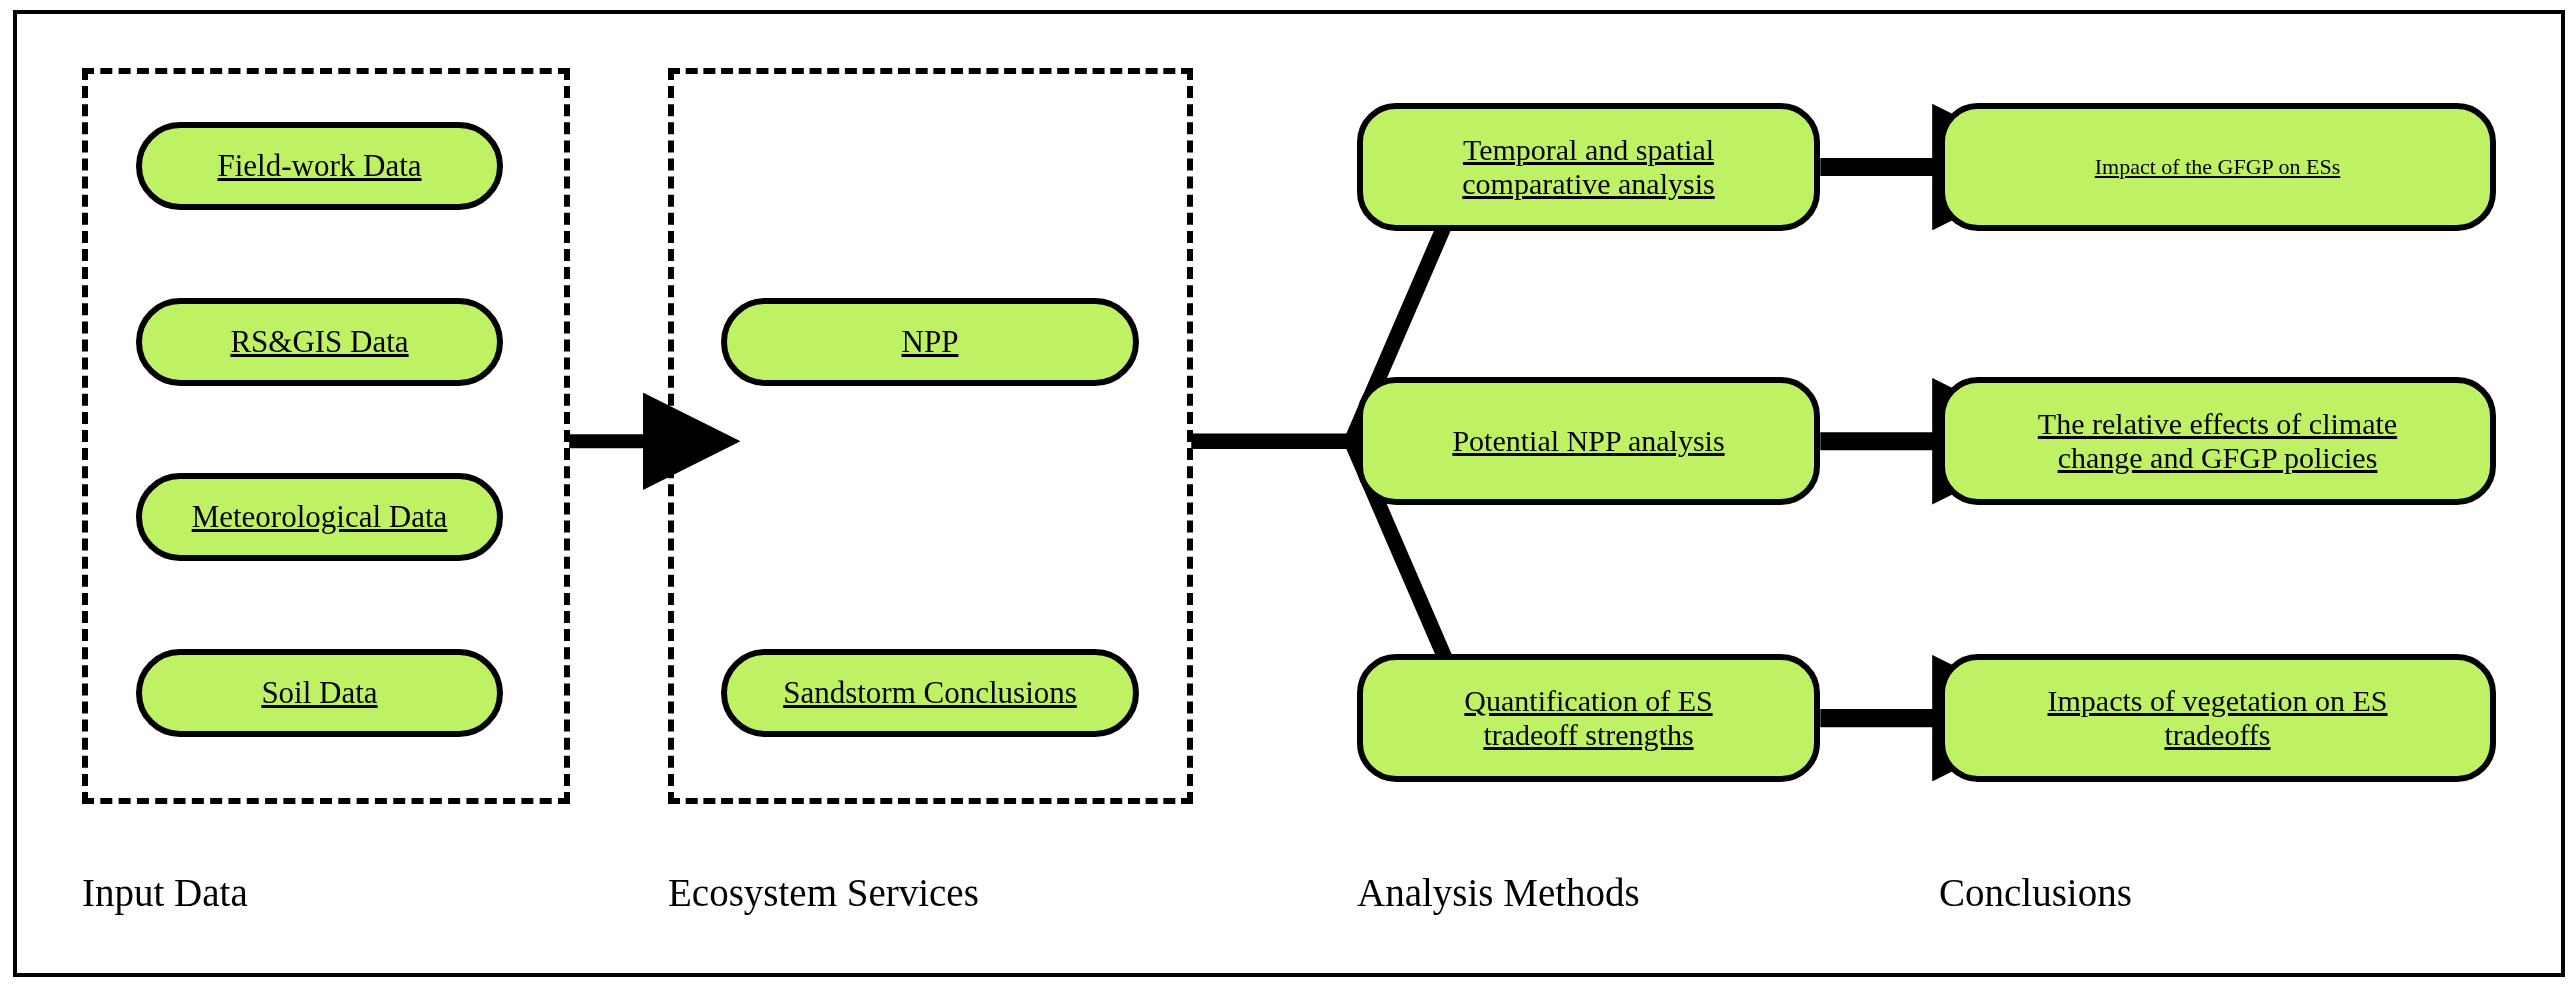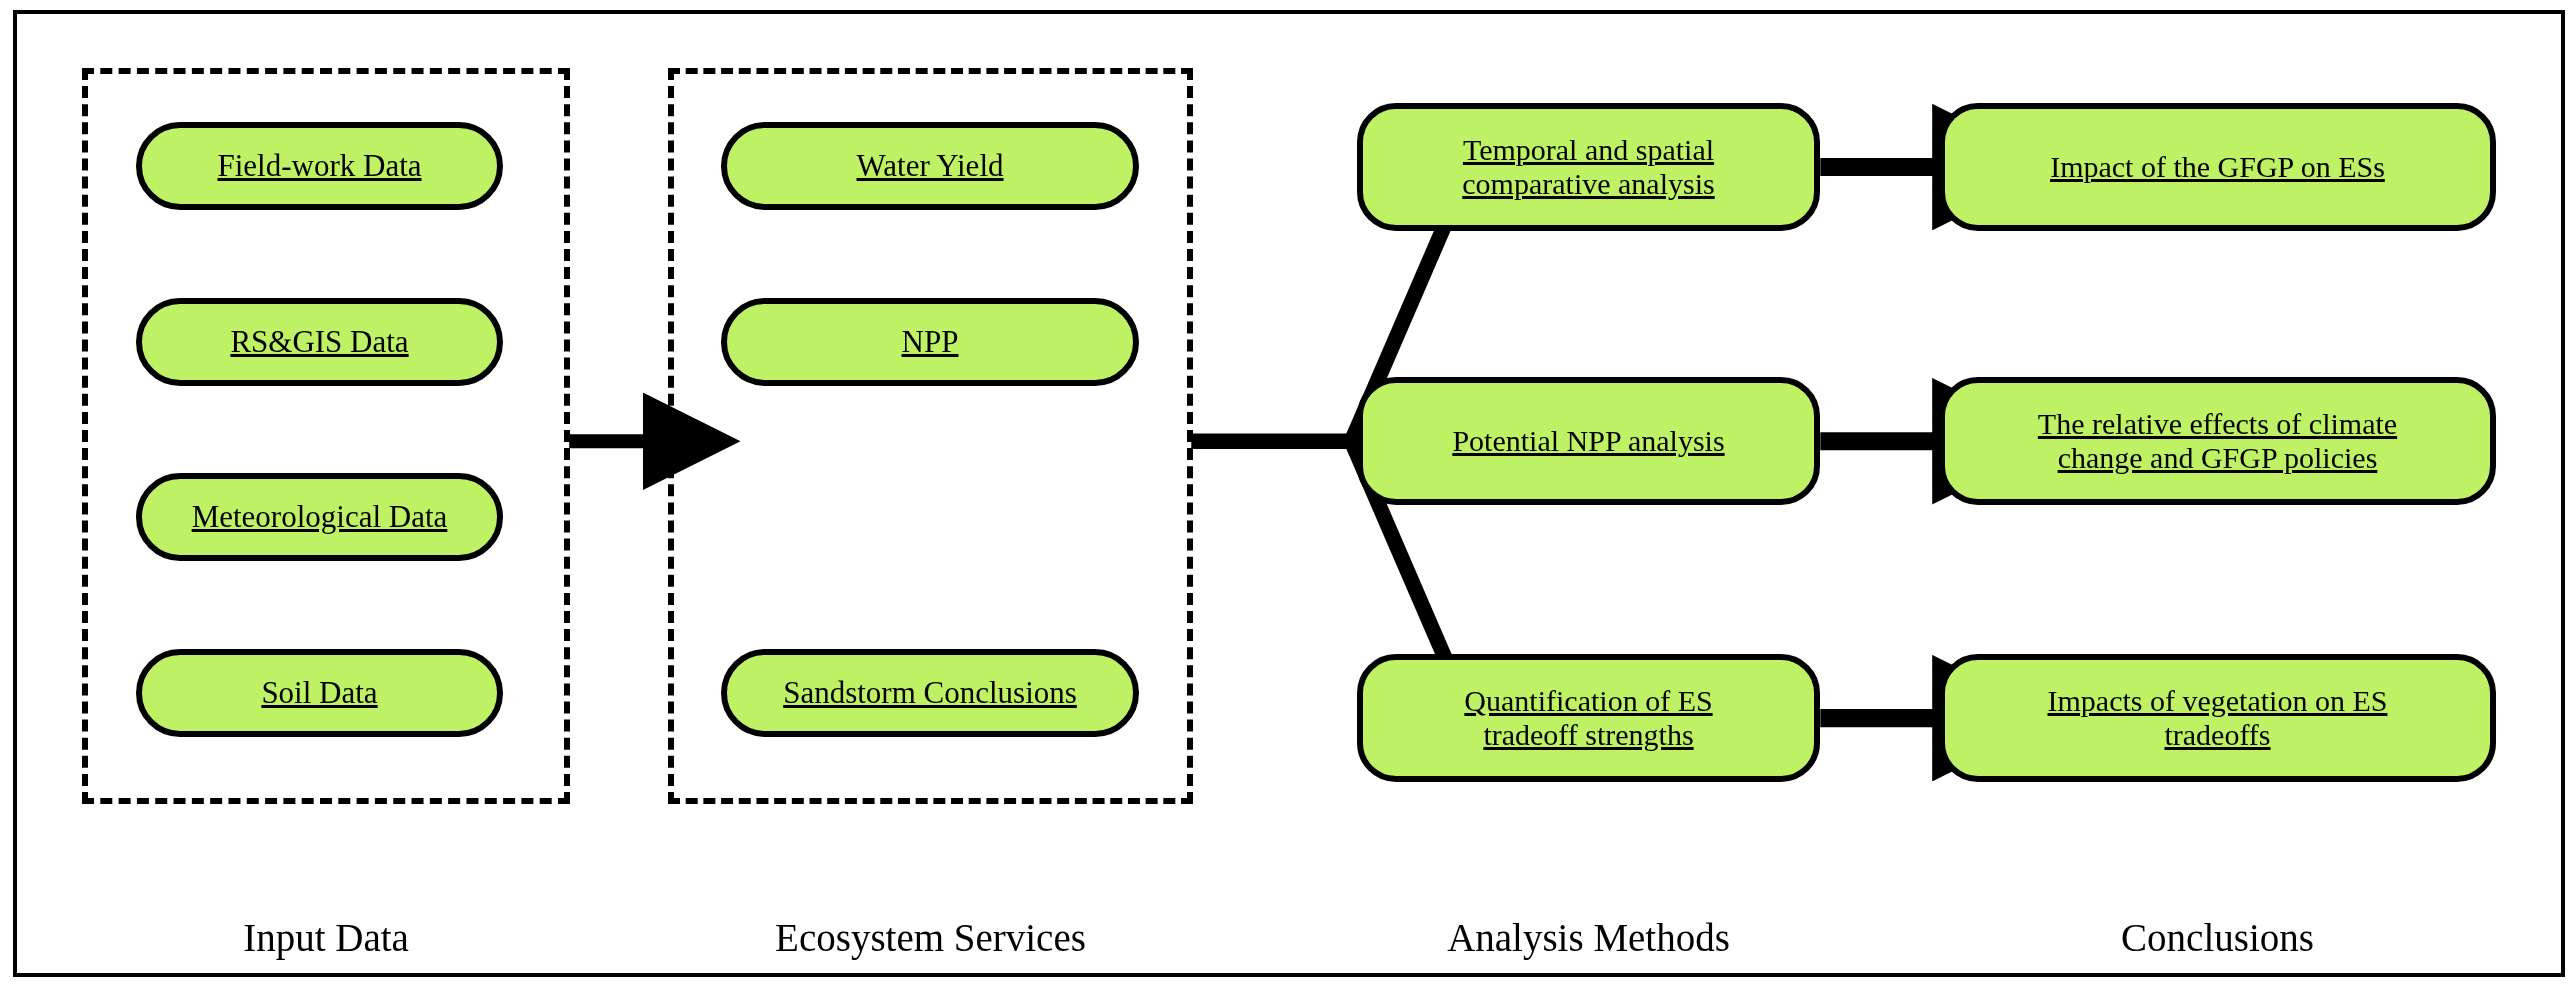--- a/index.html
+++ b/index.html
@@ -44,24 +44,22 @@
     line-height: 1.12;
     padding: 2.8px 9.7px;
     text-decoration: underline;
   }
   .node .label {
     display: block;
     white-space: pre-line;
   }
   .col-label {
     position: absolute;
-    text-align: center;
     color: #000000;
     white-space: nowrap;
-    margin-top: 45px;
   }
   .svg-layer {
     position: absolute;
     left: 0;
     top: 0;
     width: 2576px;
     height: 991px;
     pointer-events: none;
   }
 </style>
@@ -119,23 +117,20 @@
   </div>
 
   <div class="node" style="left:136px; top:649px; width:367px; height:88px; border-radius:44px; font-size:31px;">
     <span class="label">Soil Data</span>
   </div>
 
   <div class="node" style="left:136px; top:473px; width:367px; height:88px; border-radius:44px; font-size:31px;">
     <span class="label">Meteorological Data</span>
   </div>
 
-  <div class="node" style="left:721px; top:122px; width:418px; height:88px; border-radius:44px; font-size:31px;">
-    <span class="label">Water Yield</span>
-  </div>
 
   <div class="node" style="left:721px; top:298px; width:418px; height:88px; border-radius:44px; font-size:31px;">
     <span class="label">NPP</span>
   </div>
 
 
   <div class="node" style="left:721px; top:649px; width:418px; height:88px; border-radius:44px; font-size:31px;">
     <span class="label">Sandstorm Conclusions</span>
   </div>
 
@@ -146,21 +141,21 @@
 
   <div class="node" style="left:1357px; top:377px; width:463px; height:128px; border-radius:39px; font-size:30px;">
     <span class="label">Potential NPP analysis</span>
   </div>
 
   <div class="node" style="left:1357px; top:654px; width:463px; height:128px; border-radius:39px; font-size:30px;">
     <span class="label">Quantification of ES
 tradeoff strengths</span>
   </div>
 
-  <div class="node" style="left:1939px; top:103px; width:557px; height:128px; border-radius:39px; font-size:30px;">
+  <div class="node" style="left:1939px; top:103px; width:557px; height:128px; border-radius:39px; font-size:22px;">
     <span class="label">Impact of the GFGP on ESs</span>
   </div>
 
   <div class="node" style="left:1939px; top:377px; width:557px; height:128px; border-radius:39px; font-size:30px;">
     <span class="label">The relative effects of climate
 change and GFGP policies</span>
   </div>
 
   <div class="node" style="left:1939px; top:654px; width:557px; height:128px; border-radius:39px; font-size:30px;text-align:center;">
     <span class="label">Impacts of vegetation on ES

